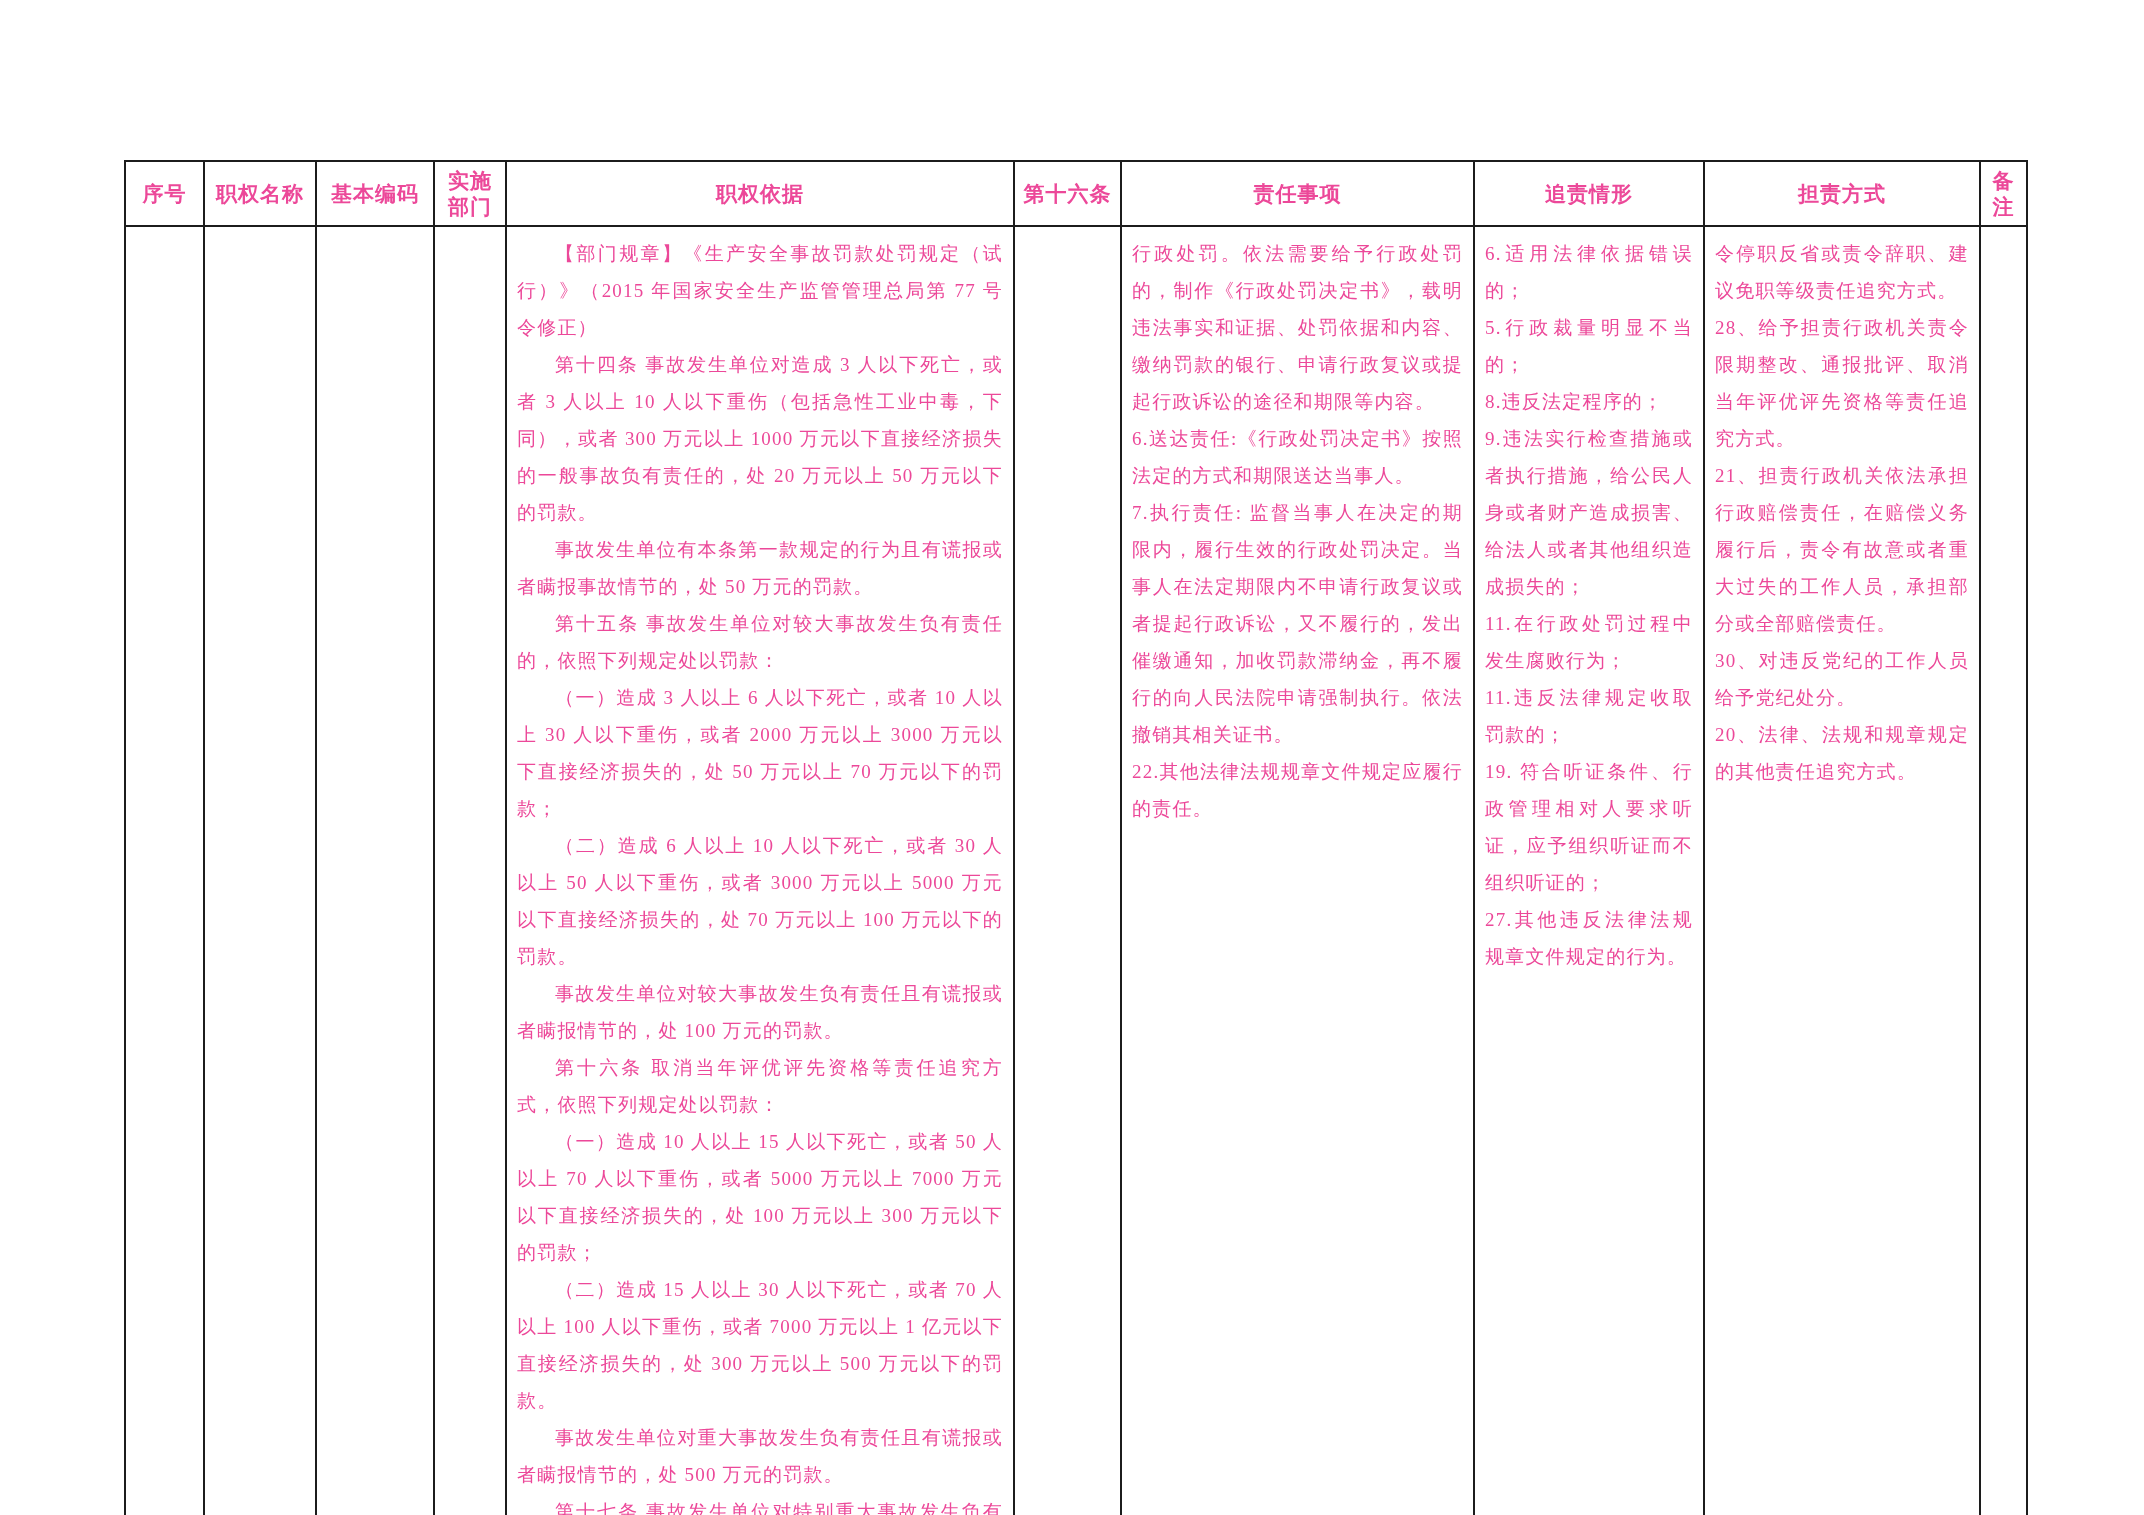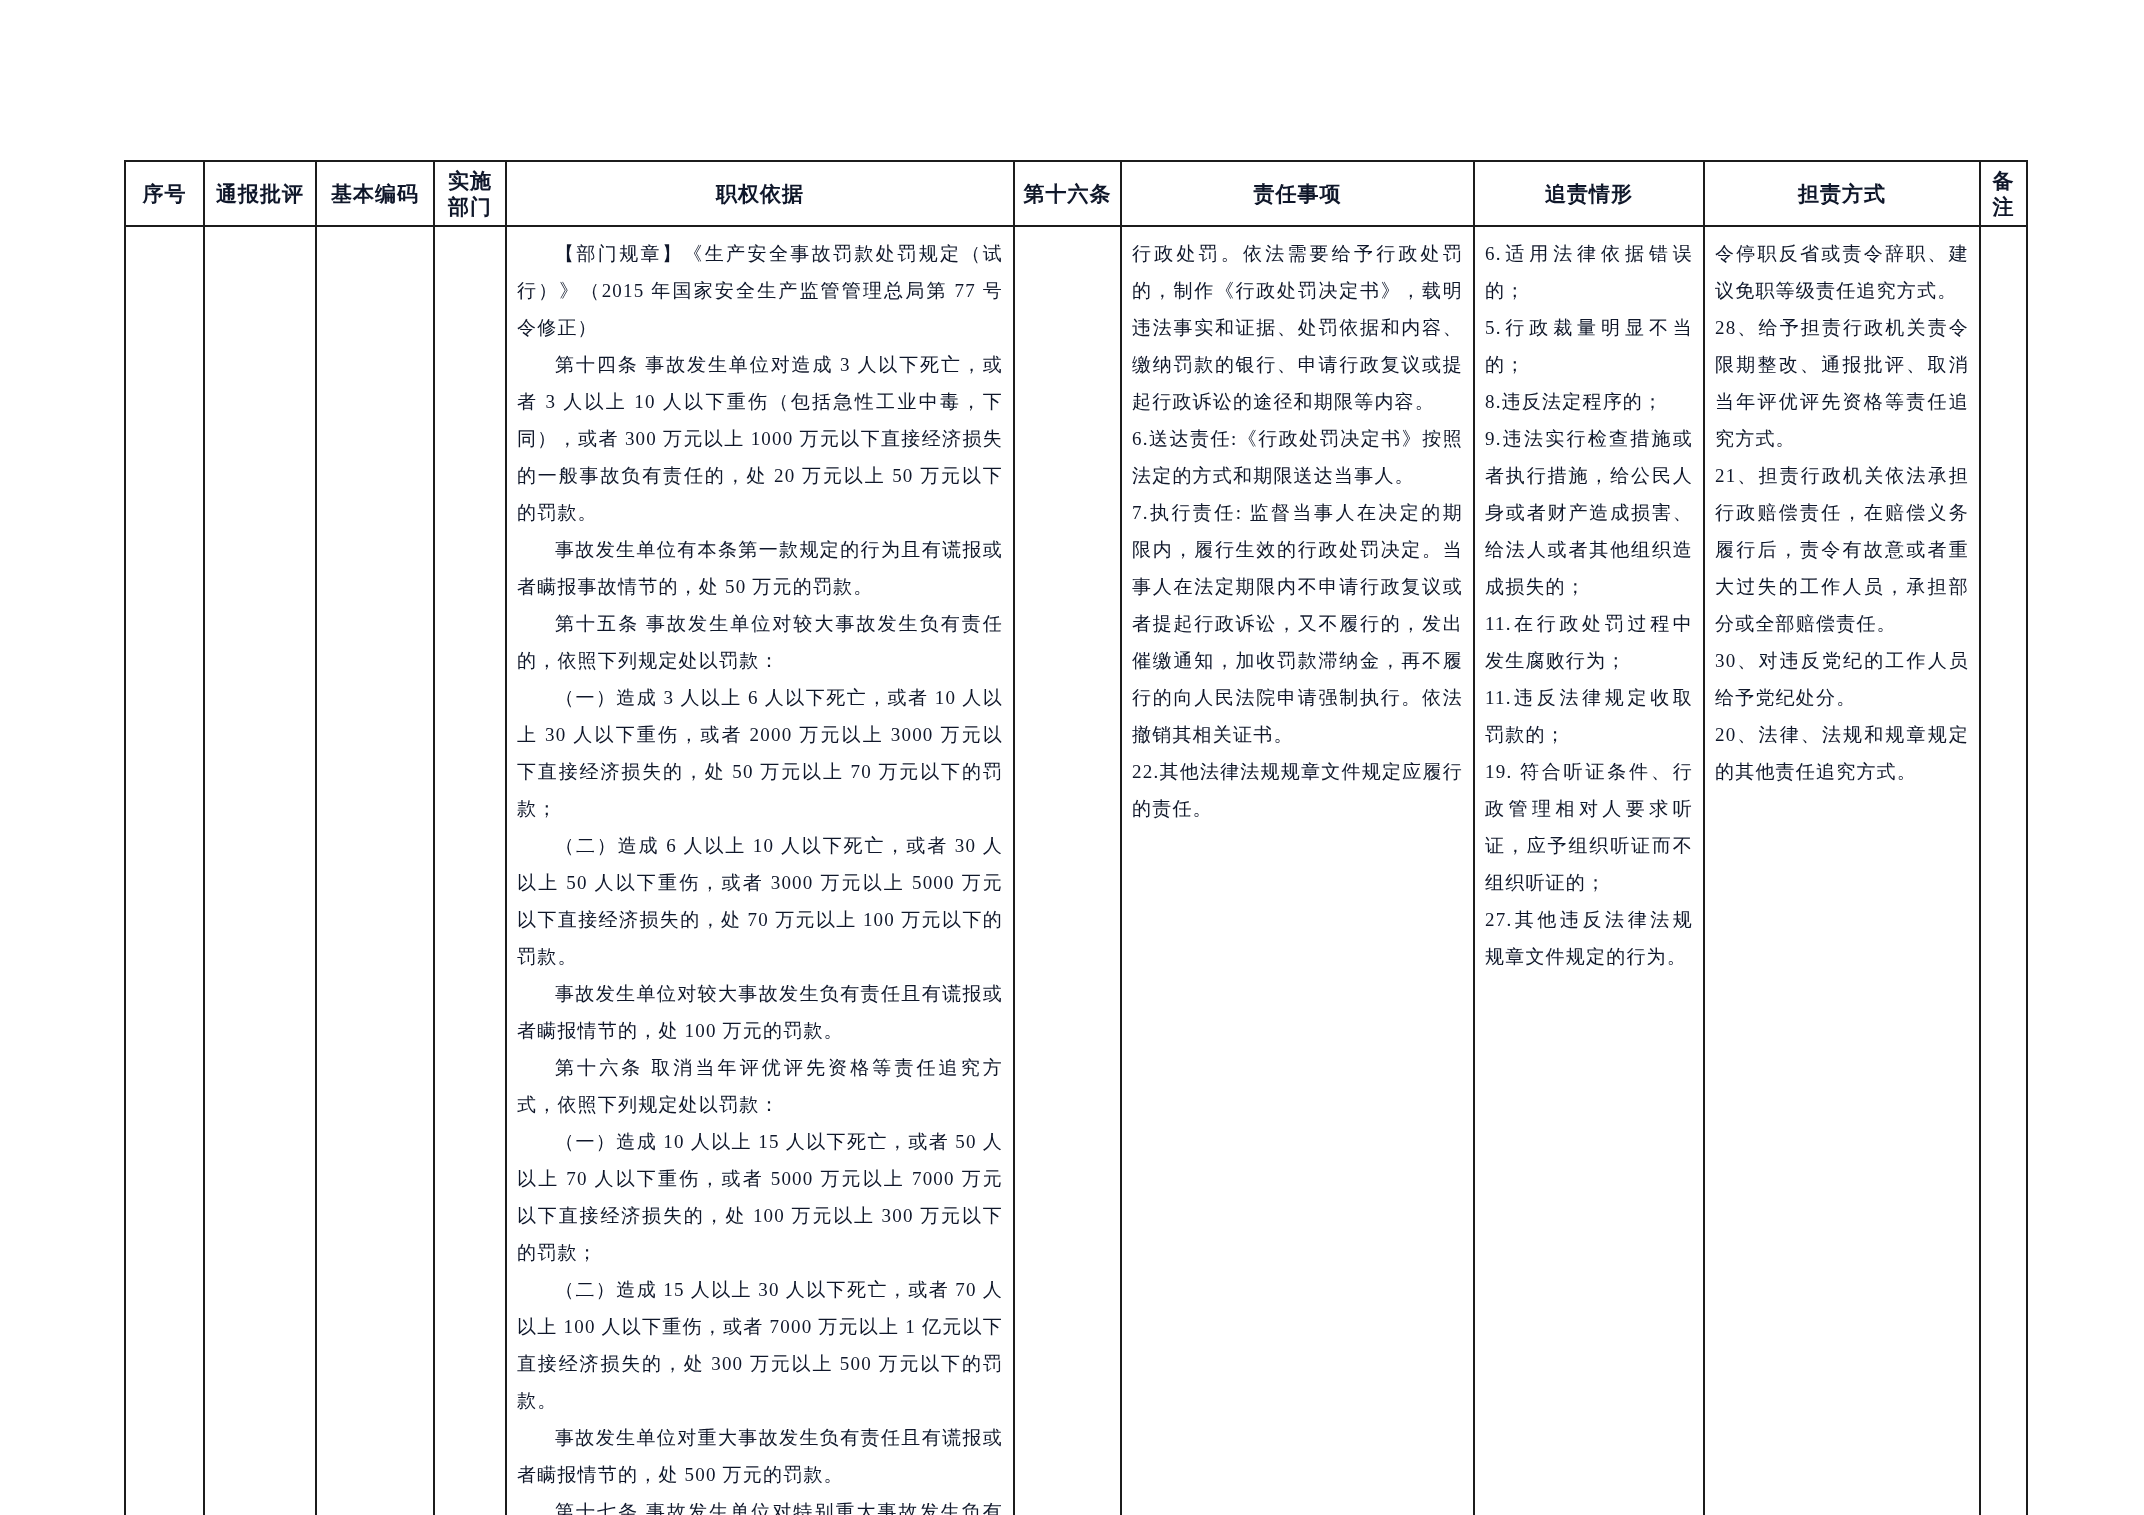--- a/index.html
+++ b/index.html
@@ -6,21 +6,21 @@
     margin: 0;
     padding: 0;
     background: #ffffff;
   }
   .page {
     position: relative;
     width: 2144px;
     height: 1515px;
     background: #ffffff;
     font-family: "Liberation Serif", "DejaVu Serif", serif;
-    color: #0f172a;
+    color: #ec4899;
   }
   table.power-table {
     position: absolute;
     left: 124px;
     top: 160px;
     width: 1902px;
     border-collapse: collapse;
     table-layout: fixed;
   }
   table.power-table th,
@@ -69,21 +69,21 @@
       <col style="width:508px">
       <col style="width:107px">
       <col style="width:353px">
       <col style="width:230px">
       <col style="width:276px">
       <col style="width:47px">
     </colgroup>
     <thead>
       <tr>
         <th>序号</th>
-        <th>通报批评</th>
+        <th>职权名称</th>
         <th>基本编码</th>
         <th>实施部门</th>
         <th>职权依据</th>
         <th>第十六条</th>
         <th>责任事项</th>
         <th>追责情形</th>
         <th>担责方式</th>
         <th>备注</th>
       </tr>
     </thead>

